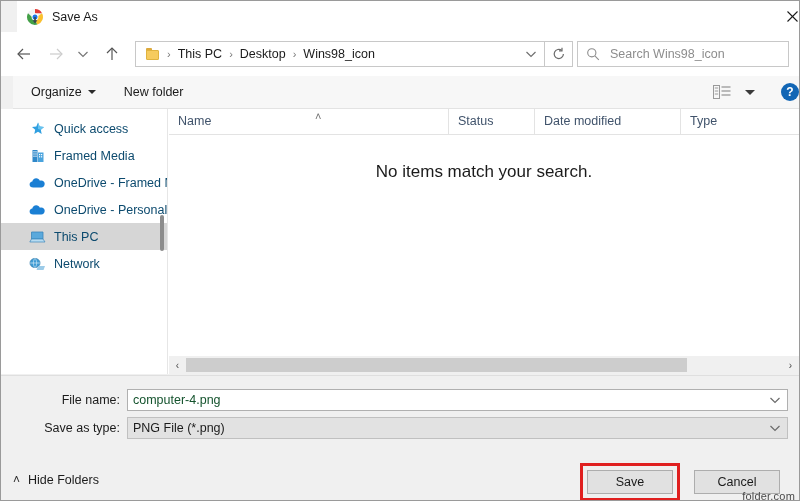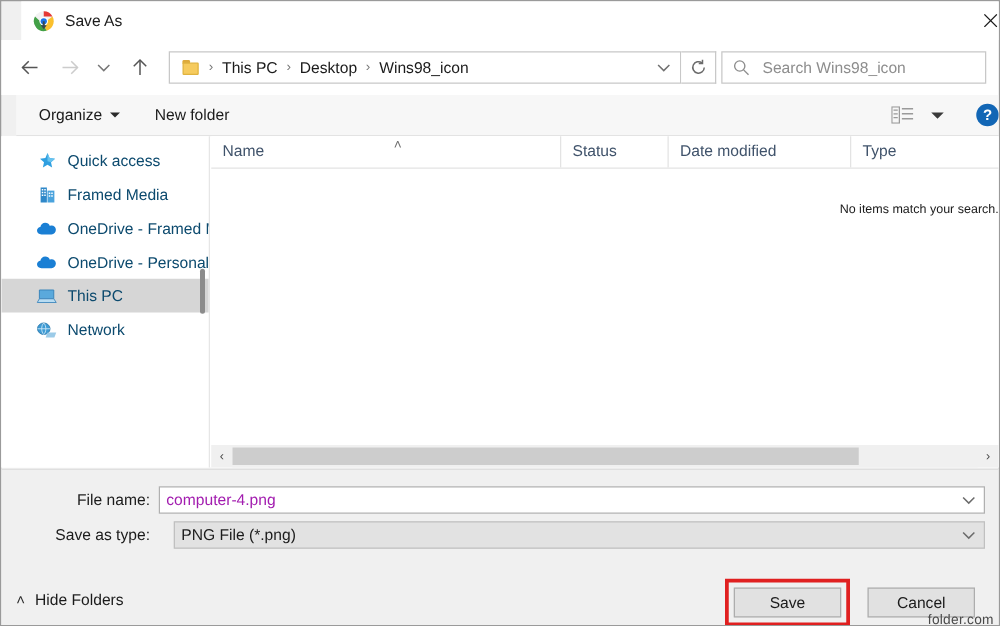--- a/index.html
+++ b/index.html
@@ -315,22 +315,22 @@
   }
   .sort-caret {
     position: absolute;
     left: 146px;
     top: 2px;
     color: #707070;
     font-size: 11px;
     line-height: 10px;
   }
   .emptytext {
-    text-align: right;
-    font-size: 10px;
+    text-align: center;
+    font-size: 17px;
     color: #1b1b1b;
     margin-top: 27px;
     cursor: default;
   }
 
   
   .hscroll {
     position: absolute;
     left: 168px;
     top: 355px;
@@ -374,21 +374,21 @@
   }
   .formrow {
     position: absolute;
     left: 0;
     width: 100%;
     height: 22px;
     display: flex;
     align-items: center;
   }
   .row-name { top: 13px; }
-  .row-type { top: 41px; gap: 12px; }
+  .row-type { top: 41px; }
   .form-label {
     width: 126px;
     text-align: right;
     font-size: 12.5px;
     color: #1b1b1b;
     flex: none;
     padding-right: 7px;
     box-sizing: border-box;
     cursor: default;
   }
@@ -403,21 +403,21 @@
   }
   .combo.editable { background: #ffffff; }
   .combo.readonly { background: #e2e2e2; border-color: #c0c0c0; }
   .combo-input {
     flex: 1 1 auto;
     border: none;
     outline: none;
     background: transparent;
     font-family: "Liberation Sans", sans-serif;
     font-size: 12.5px;
-    color: #a21caf;
+    color: #14532d;
     padding-left: 5px;
     min-width: 0;
   }
   .combo-value {
     flex: 1 1 auto;
     font-size: 12.5px;
     color: #1b1b1b;
     padding-left: 5px;
     overflow: hidden;
     white-space: nowrap;

